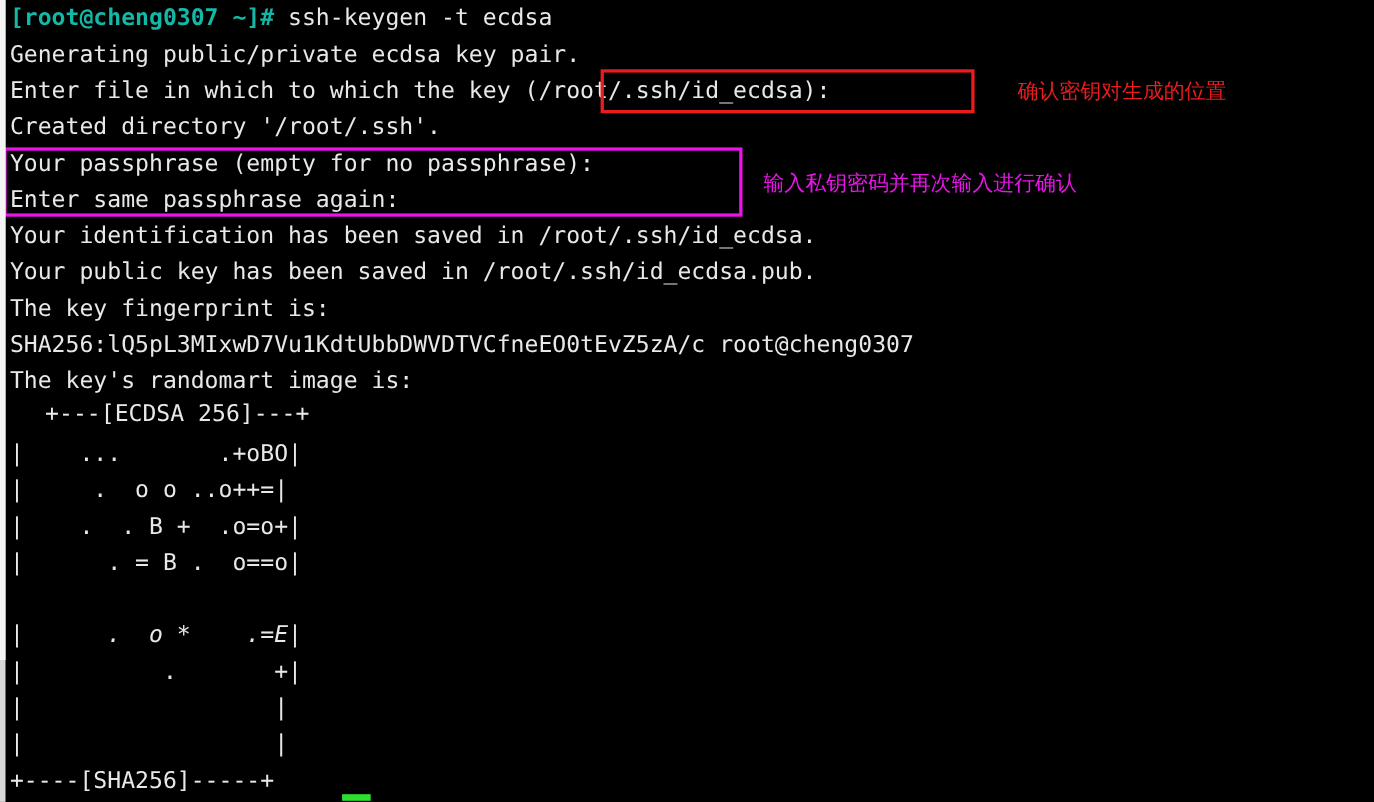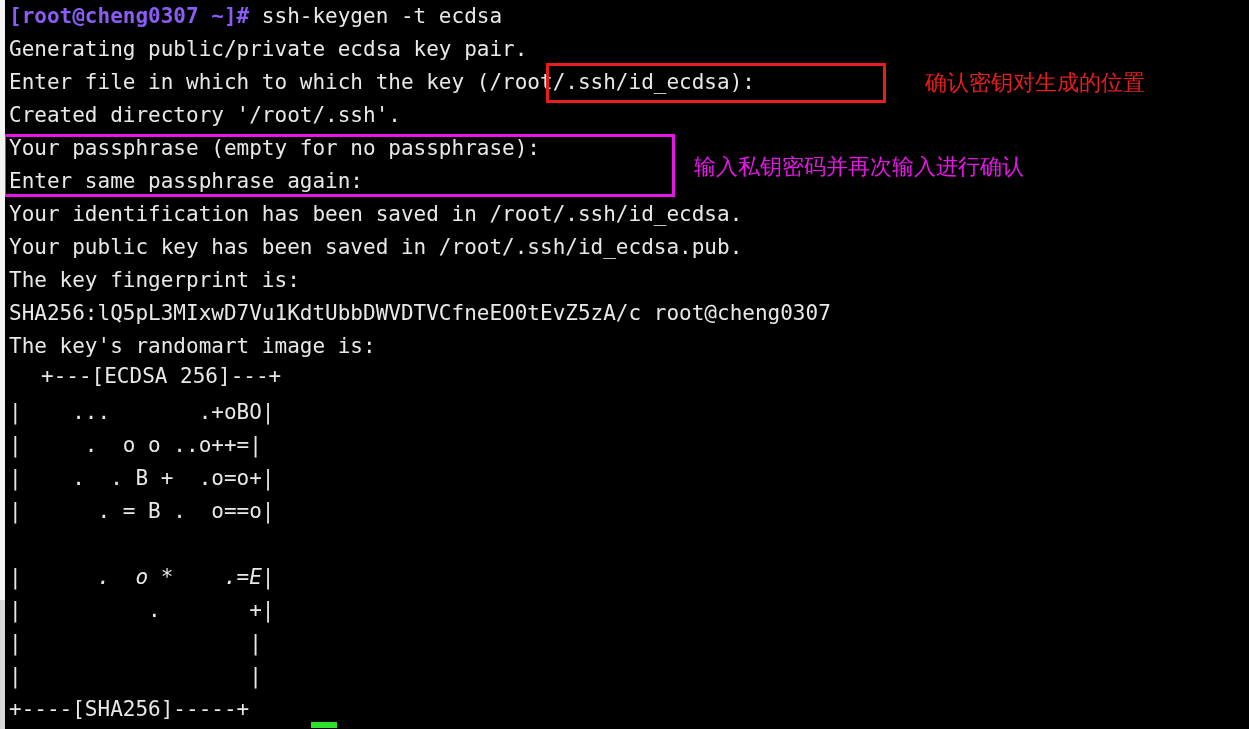--- a/index.html
+++ b/index.html
@@ -55,21 +55,21 @@
     left: 9px;
     white-space: pre;
     font-size: 21px;
     line-height: 25px;
     letter-spacing: 0px;
     color: #e8e8e8;
     font-family: "DejaVu Sans Mono", "Liberation Mono", monospace;
   }
 
   .prompt-user {
-    color: #8b5cf6;
+    color: #14b8a6;
     font-weight: bold;
   }
   .cmd-text {
     color: #e8e8e8;
   }
 
   
   .anno-box {
     position: absolute;
     box-sizing: border-box;
@@ -79,21 +79,21 @@
   .anno-box.red {
     border: 3px solid #e81d1d;
   }
   .anno-box.magenta {
     border: 3px solid #e815e8;
   }
 
   .anno-text {
     position: absolute;
     white-space: pre;
-    font-size: 22px;
+    font-size: 19px;
     line-height: 24px;
     font-family: "DejaVu Sans", "Liberation Sans", sans-serif;
   }
   .anno-text.red {
     color: #e81d1d;
   }
   .anno-text.magenta {
     color: #e815e8;
   }
 

